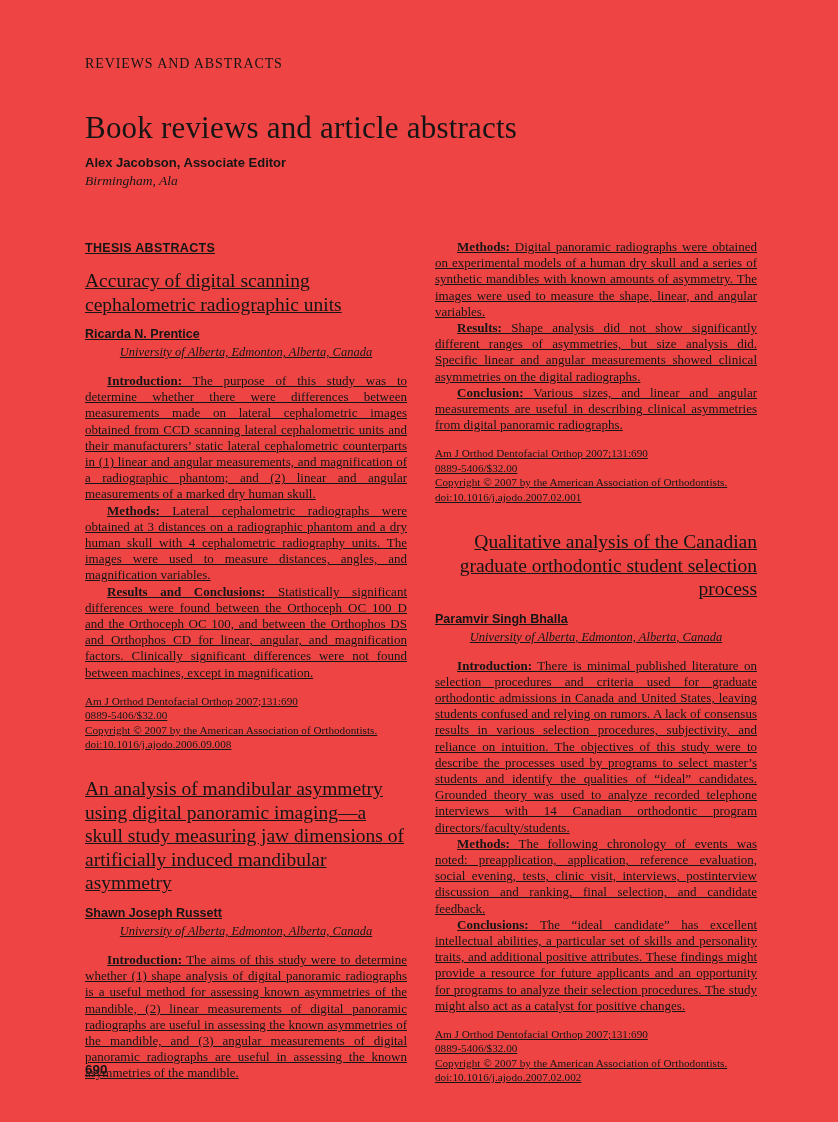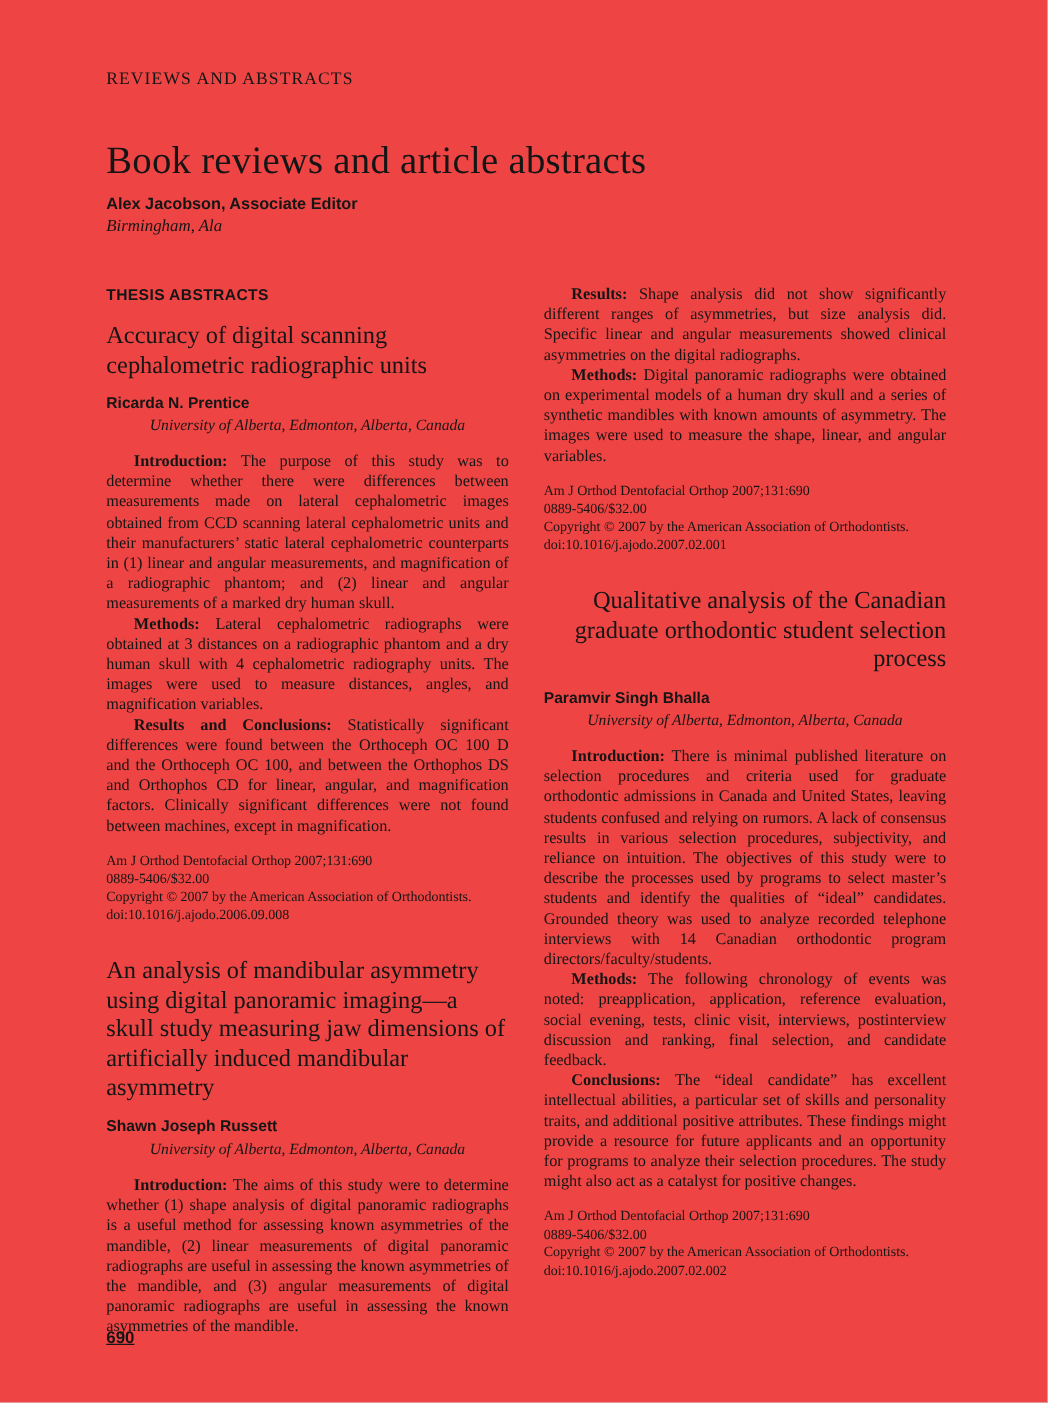--- a/index.html
+++ b/index.html
@@ -33,21 +33,22 @@
     font: 700 13px "Liberation Sans", sans-serif;
     margin-top: 9px;
   }
   .editor-loc {
     font: italic 400 13.5px "Liberation Serif", serif;
     margin-top: 3px;
   }
   .columns {
     display: flex;
     gap: 28px;
-    margin-top: 38px;
+    margin-top: 50px;
+    text-decoration: underline;
   }
   .col {
     width: 323px;
     font: 400 13px/16.2px "Liberation Serif", serif;
   }
   .section-label {
     font: 700 12.5px "Liberation Sans", sans-serif;
     letter-spacing: 0.3px;
     margin: 2px 0 14px 0;
   }
@@ -118,22 +119,23 @@
 
         <h2 class="abs-heading">An analysis of mandibular asymmetry using digital panoramic imaging—a skull study measuring jaw dimensions of artificially induced mandibular asymmetry</h2>
         <div class="author">Shawn Joseph Russett</div>
         <div class="affil">University of Alberta, Edmonton, Alberta, Canada</div>
 
         <p class="para"><b class="plabel">Introduction:</b> <span>The aims of this study were to determine whether (1) shape analysis of digital panoramic radiographs is a useful method for assessing known asymmetries of the mandible, (2) linear measurements of digital panoramic radiographs are useful in assessing the known asymmetries of the mandible, and (3) angular measurements of digital panoramic radiographs are useful in assessing the known asymmetries of the mandible.</span></p>
       </div>
 
       <div class="col">
 
+        <p class="para"><b class="plabel">Methods:</b> <span>Digital panoramic radiographs were obtained on experimental models of a human dry skull and a series of synthetic mandibles with known amounts of asymmetry. The images were used to measure the shape, linear, and angular variables.</span></p>
         <p class="para"><b class="plabel">Results:</b> <span>Shape analysis did not show significantly different ranges of asymmetries, but size analysis did. Specific linear and angular measurements showed clinical asymmetries on the digital radiographs.</span></p>
-        <p class="para"><b class="plabel">Methods:</b> <span>Digital panoramic radiographs were obtained on experimental models of a human dry skull and a series of synthetic mandibles with known amounts of asymmetry. The images were used to measure the shape, linear, and angular variables.</span></p>
+        <p class="para"><b class="plabel">Conclusion:</b> <span>Various sizes, and linear and angular measurements are useful in describing clinical asymmetries from digital panoramic radiographs.</span></p>
 
         <div class="citation">
           <div>Am J Orthod Dentofacial Orthop 2007;131:690</div>
           <div>0889-5406/$32.00</div>
           <div>Copyright © 2007 by the American Association of Orthodontists.</div>
           <div>doi:10.1016/j.ajodo.2007.02.001</div>
         </div>
 
         <h2 class="abs-heading mt">Qualitative analysis of the Canadian graduate orthodontic student selection process</h2>
         <div class="author">Paramvir Singh Bhalla</div>

